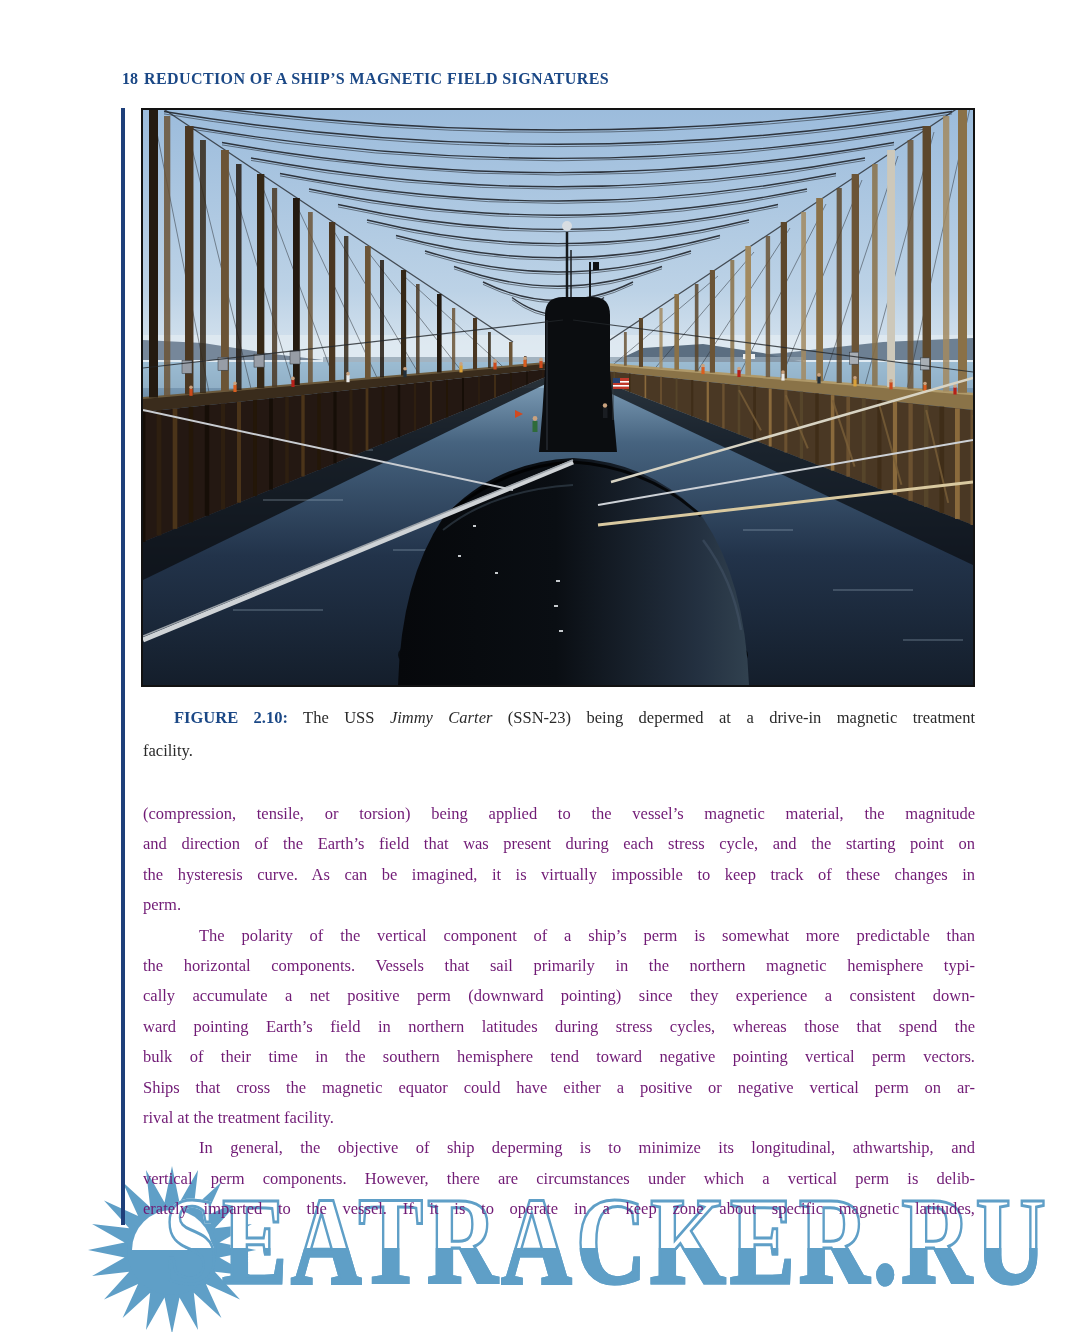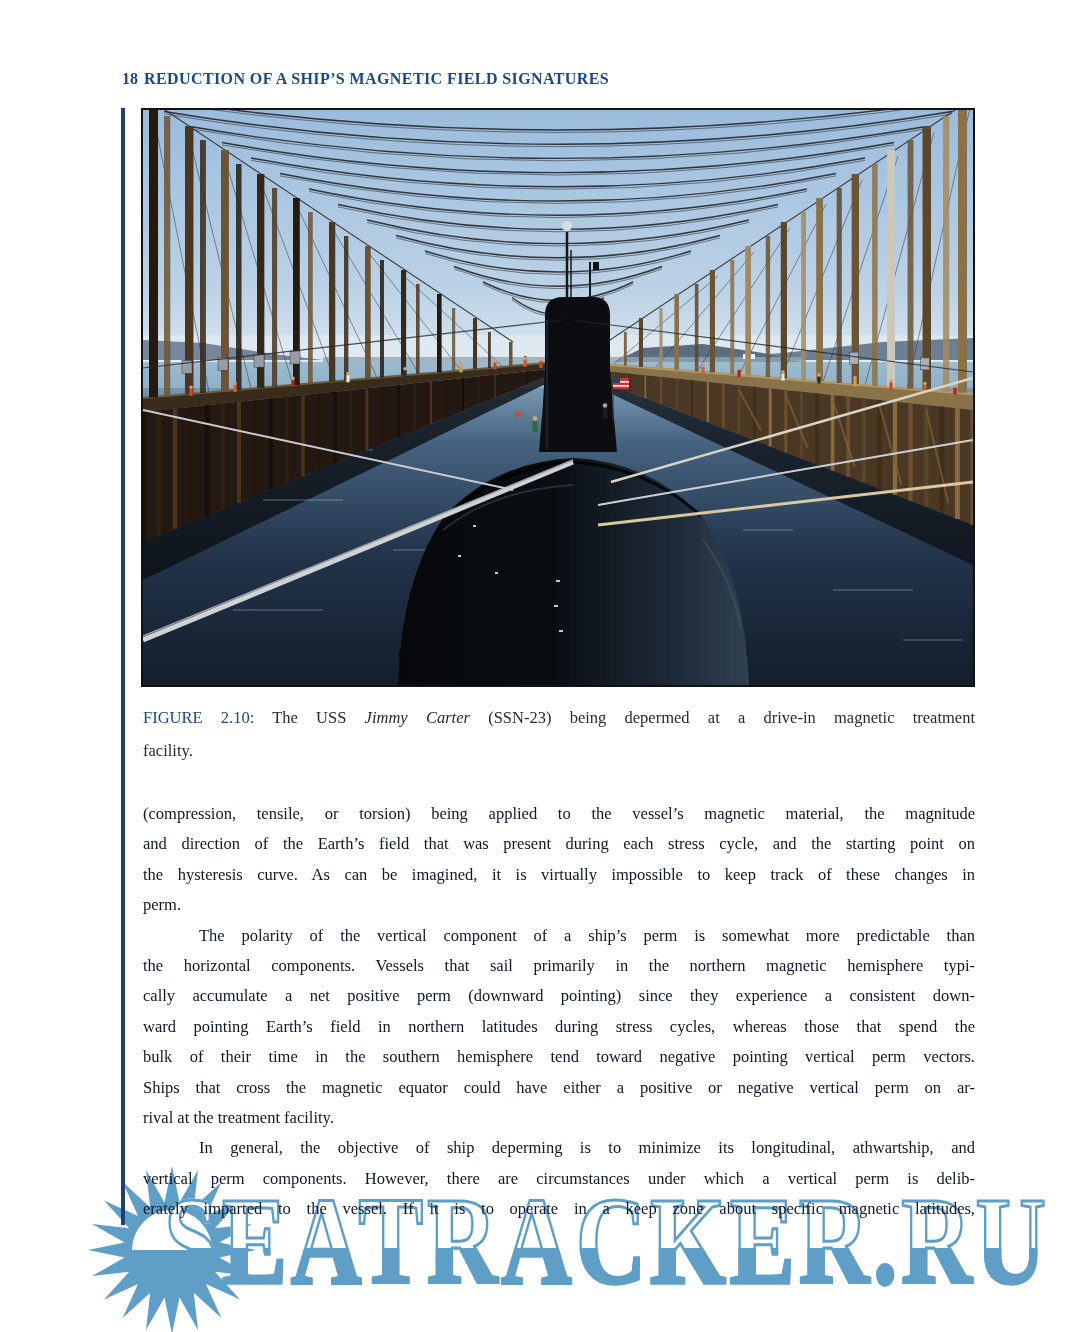--- a/index.html
+++ b/index.html
@@ -14,24 +14,24 @@
   .headtitle{position:absolute;left:144px;top:0;font-size:16px;font-weight:bold;color:var(--accent);letter-spacing:.4px;}
   
   .vrule{position:absolute;left:121px;top:108px;width:4px;height:1117px;background:var(--rule);z-index:3;}
   
   .photo{position:absolute;left:141px;top:108px;width:834px;height:579px;border:2px solid #121212;box-sizing:border-box;background:#9fbedd;z-index:2;}
   .photo svg{display:block;}
   
   .caption{position:absolute;left:143px;top:701px;width:832px;z-index:2;color:#2a2a2a;}
   .cap-line{font-size:16.5px;line-height:33px;}
   .cap-just{text-align:justify;text-align-last:justify;}
-  .cap-label{font-weight:normal;color:var(--accent);}
+  .cap-label{font-weight:bold;color:var(--accent);margin-left:31px;}
   .seg-italic{font-style:italic;}
   
-  .bodytext{position:absolute;left:143px;top:799px;width:832px;z-index:2;color:#0f172a;}
+  .bodytext{position:absolute;left:143px;top:799px;width:832px;z-index:2;color:#701a75;}
   .bl{font-size:16.5px;line-height:30.4px;text-align:justify;text-align-last:justify;}
   .bl.end{text-align-last:left;}
   .bl.indent{padding-left:56px;}
   
   .watermark{position:absolute;left:0;top:0;width:1080px;height:1332px;z-index:1;pointer-events:none;}
   .wm-sun{position:absolute;left:84px;top:1162px;width:176px;height:176px;}
   .wm-text{
     position:absolute;left:164px;top:1179px;
     font-size:125px;line-height:125px;font-weight:bold;white-space:nowrap;
     letter-spacing:5px;

